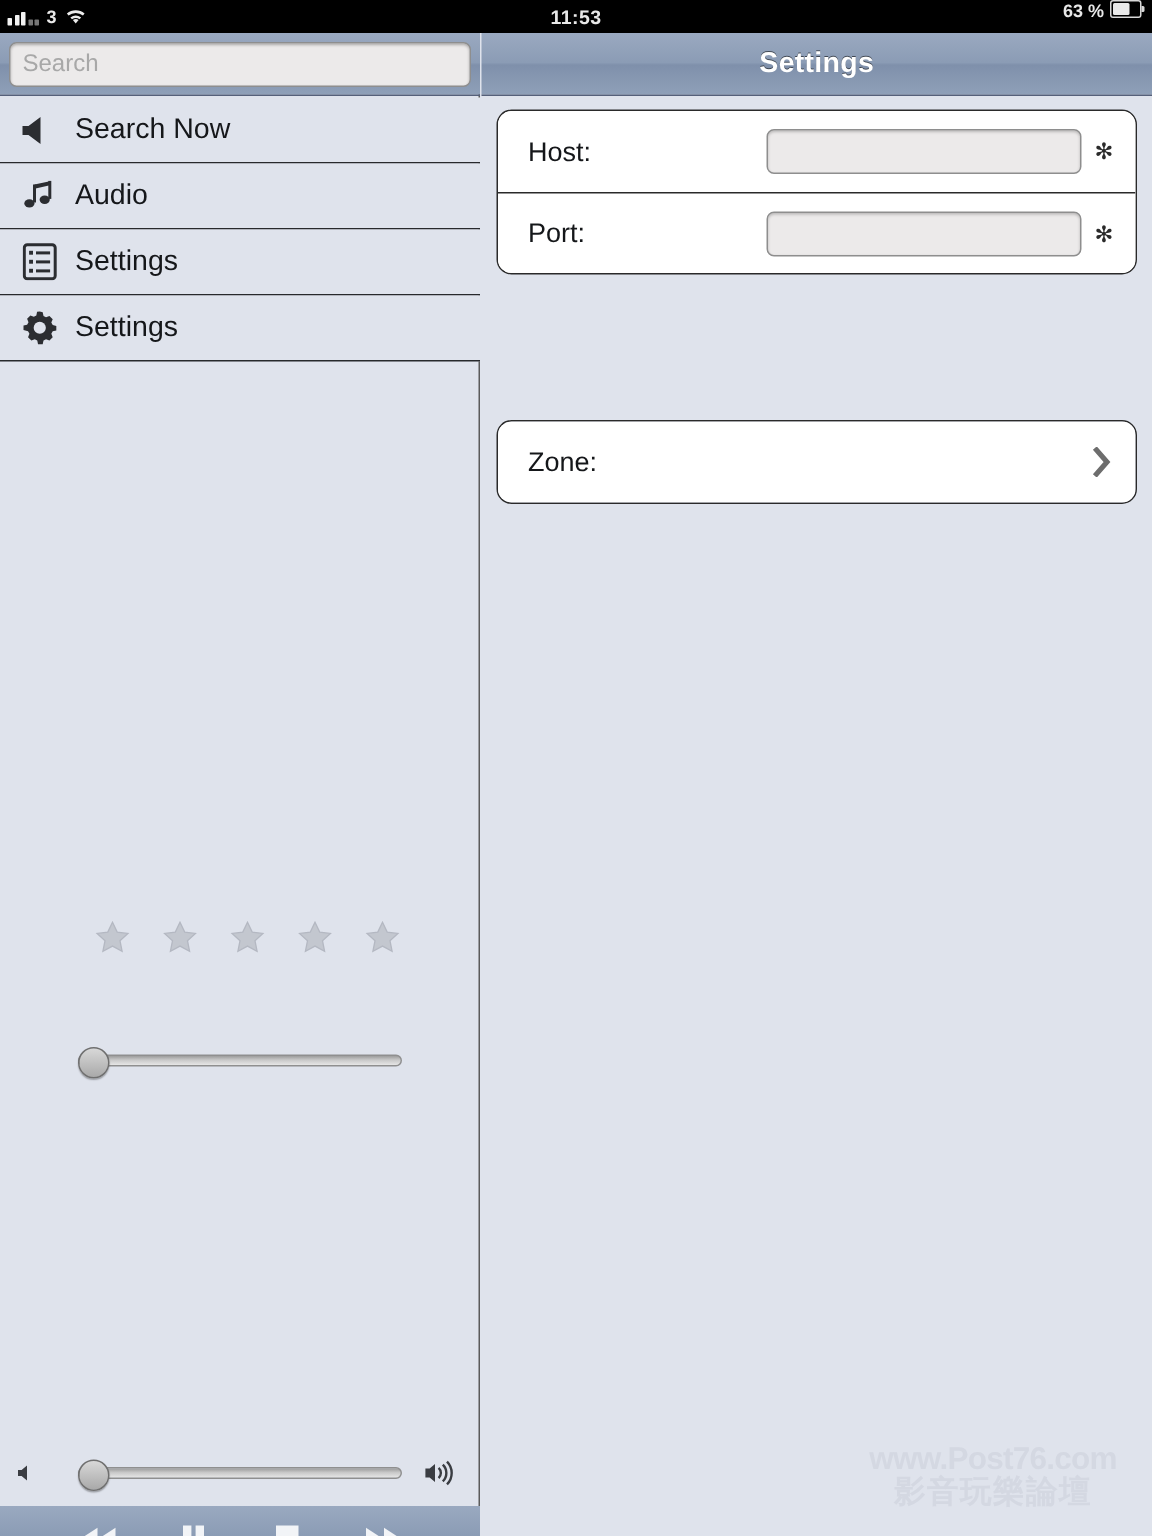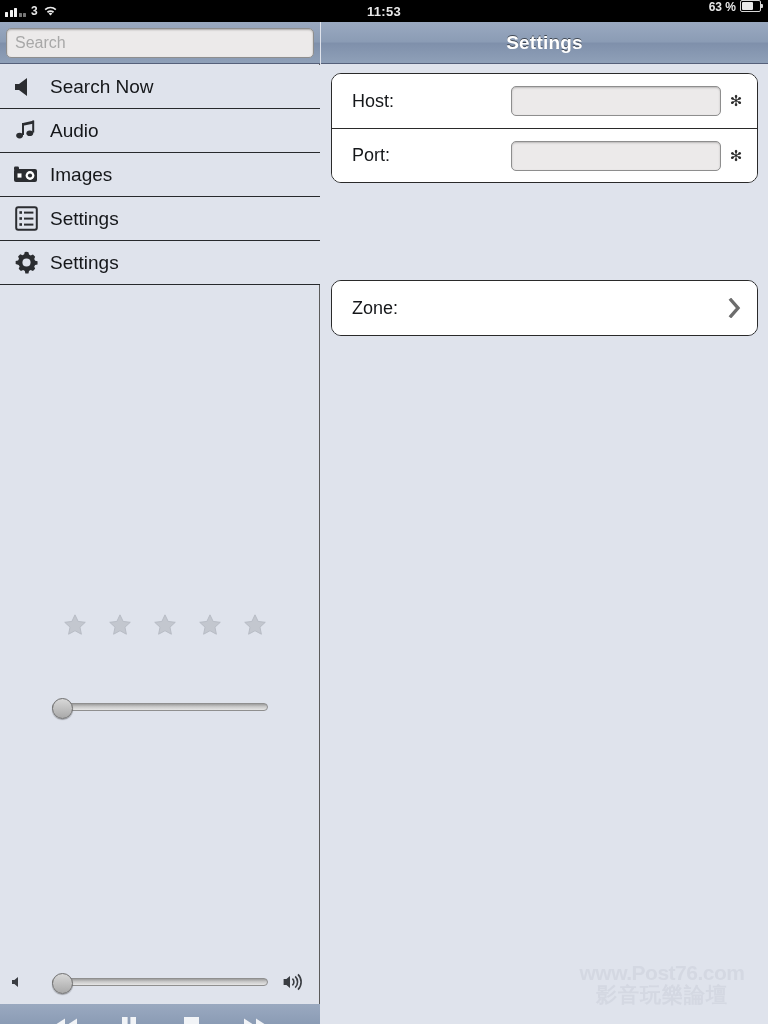--- a/index.html
+++ b/index.html
@@ -221,32 +221,20 @@
             <path d="M9 4 L20 1.6 L20 4.4 L9 6.8 Z" fill="#2b2d31"></path>
             <rect x="8" y="4" width="2" height="12" fill="#2b2d31"></rect>
             <rect x="18.2" y="1.6" width="2" height="12" fill="#2b2d31"></rect>
             <ellipse cx="5.6" cy="16.6" rx="3.4" ry="2.8" fill="#2b2d31"></ellipse>
             <ellipse cx="15.8" cy="14.2" rx="3.4" ry="2.8" fill="#2b2d31"></ellipse>
           </svg>
         </span>
         <span class="lbl">Audio</span>
       </div>
 
-      <div class="menu-item">
-        <span class="ico">
-          <svg width="26" height="20" viewBox="0 0 26 20">
-            <rect x="1" y="4" width="23" height="13" rx="2" fill="#2b2d31"></rect>
-            <rect x="1" y="1.5" width="5" height="4" rx="1.4" fill="#2b2d31"></rect>
-            <circle cx="17" cy="10.5" r="4.4" fill="#fff"></circle>
-            <circle cx="17" cy="10.5" r="2.1" fill="#2b2d31"></circle>
-            <rect x="4.5" y="8.4" width="4" height="4.2" fill="#fff"></rect>
-          </svg>
-        </span>
-        <span class="lbl">Images</span>
-      </div>
 
 
       <div class="menu-item">
         <span class="ico">
           <svg width="23" height="25" viewBox="0 0 23 25">
             <rect x="1.2" y="1.2" width="20.6" height="22.6" rx="2" fill="none" stroke="#2b2d31" stroke-width="2"></rect>
             <rect x="4.4" y="5.2" width="2.6" height="2.6" fill="#2b2d31"></rect>
             <rect x="4.4" y="11.2" width="2.6" height="2.6" fill="#2b2d31"></rect>
             <rect x="4.4" y="17.2" width="2.6" height="2.6" fill="#2b2d31"></rect>
             <rect x="9" y="5.6" width="9.4" height="2" fill="#2b2d31"></rect>

